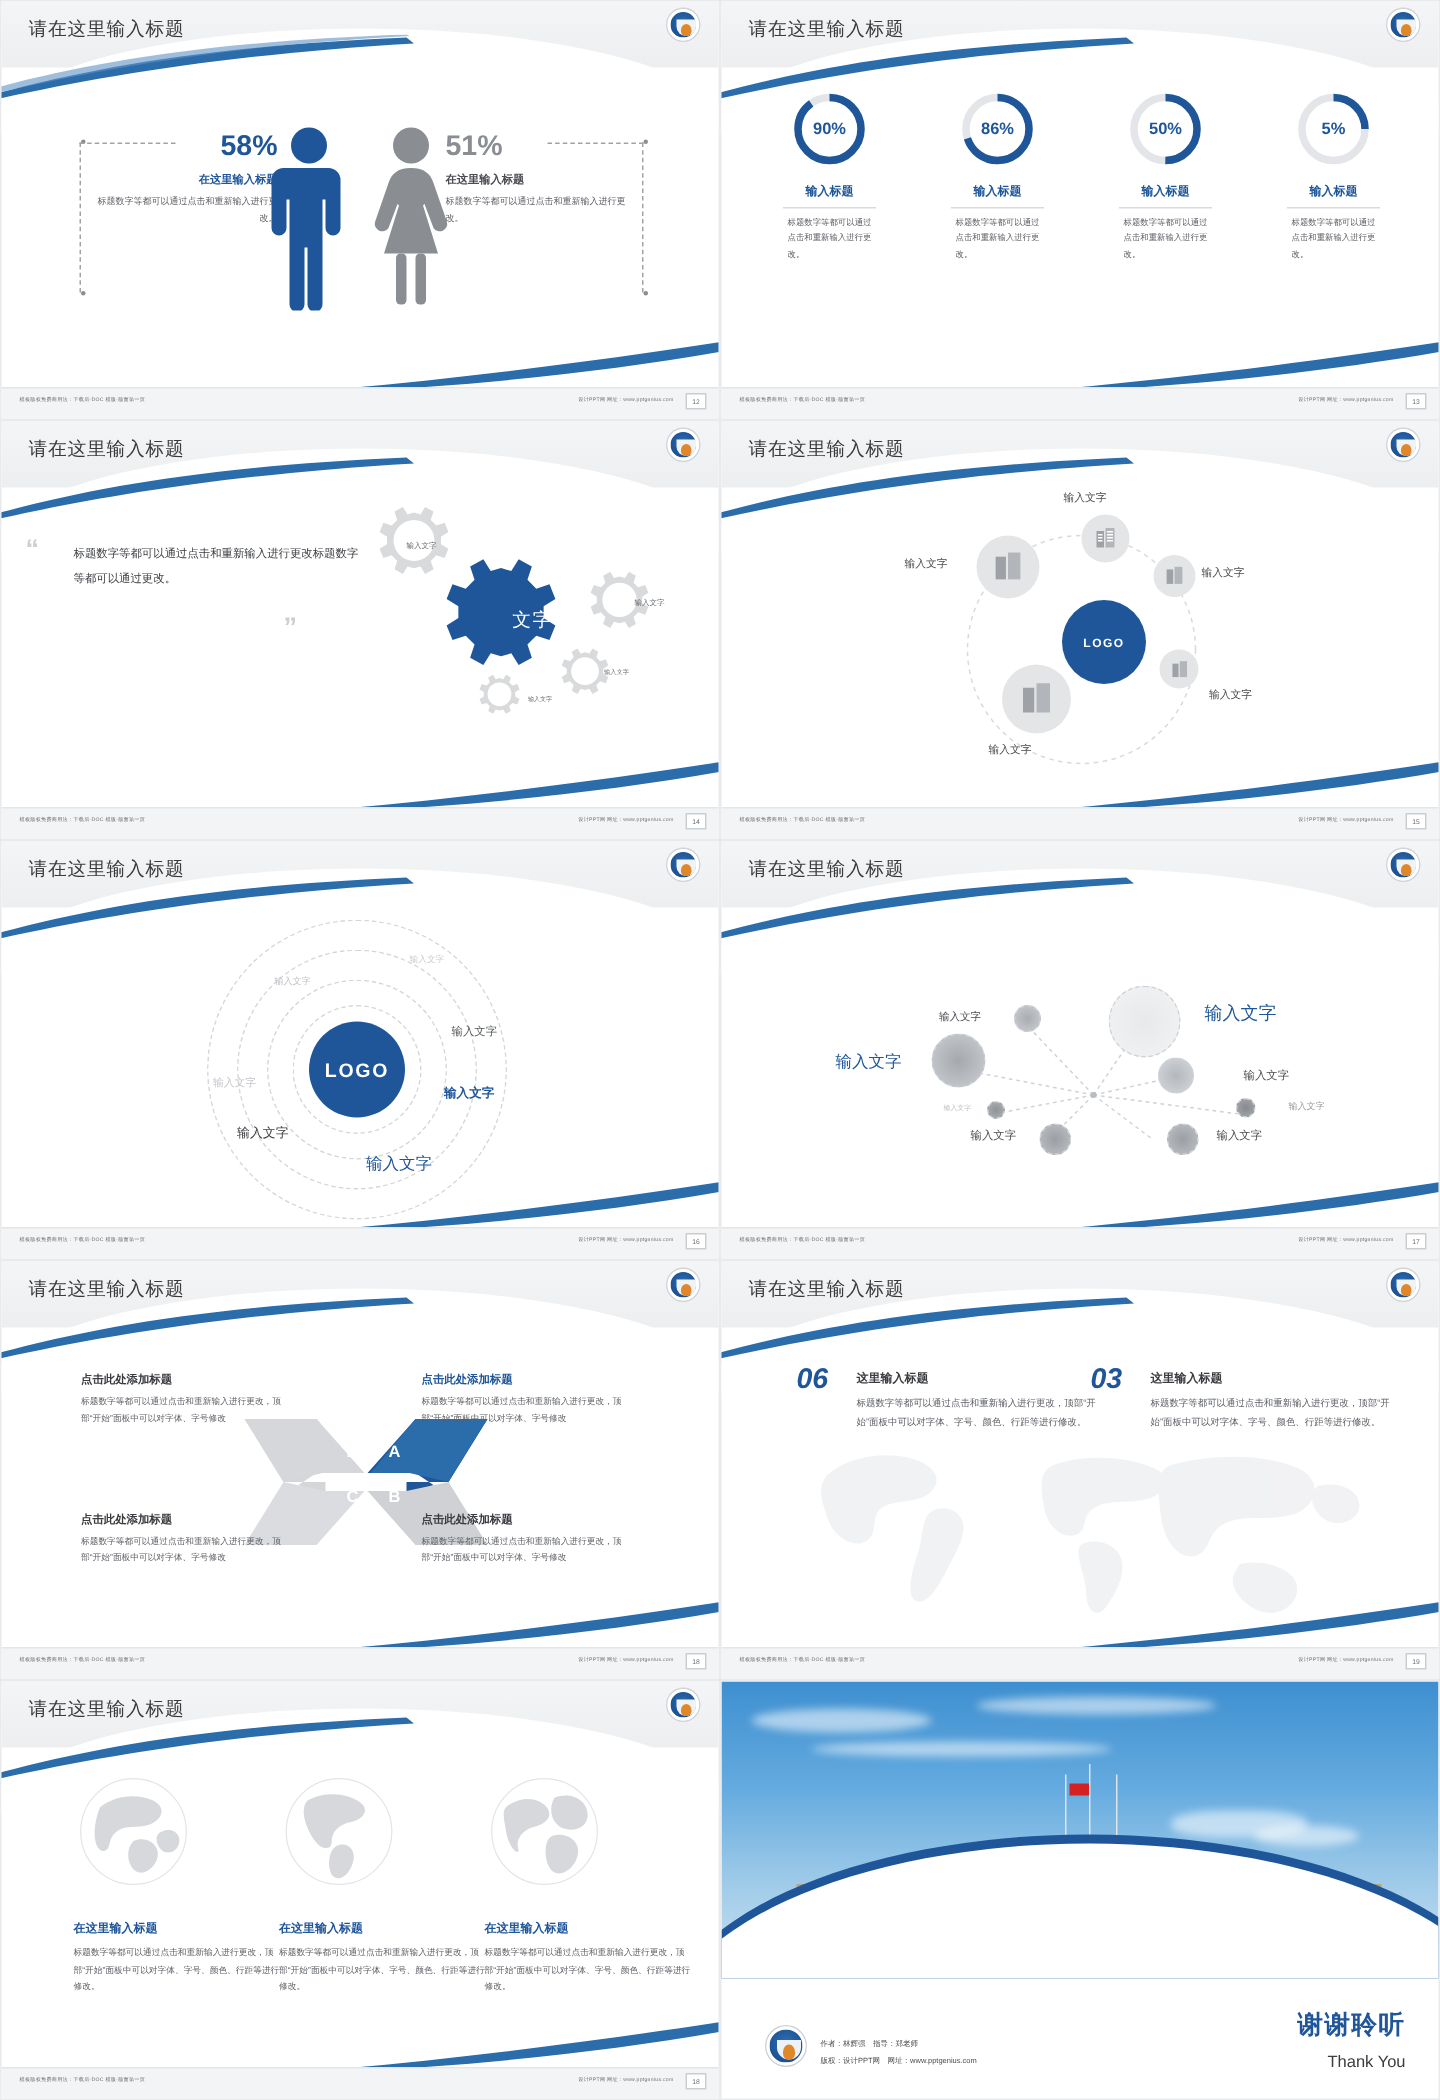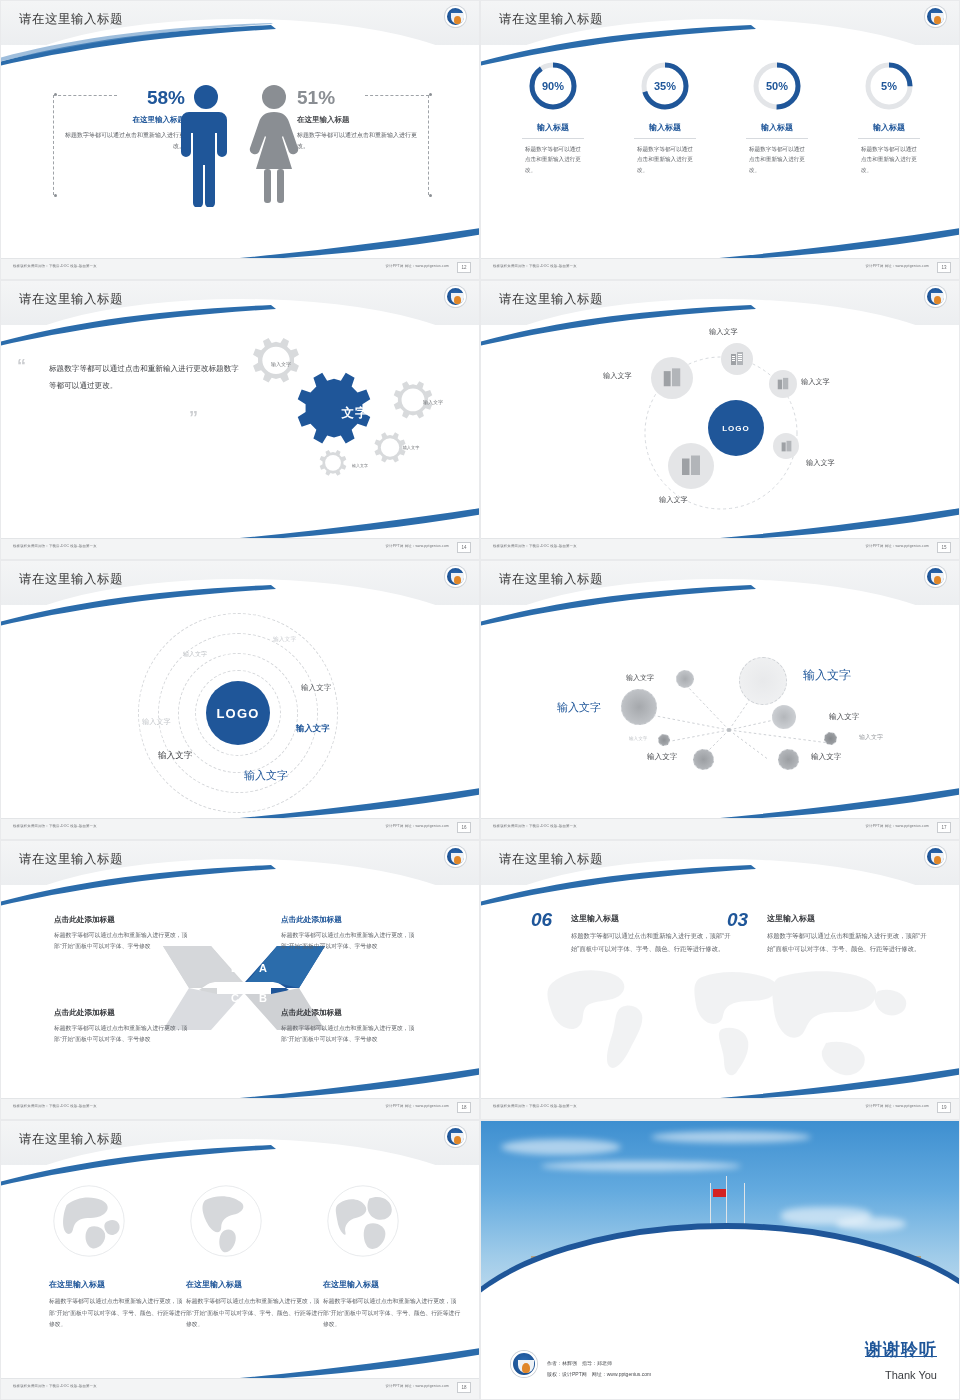--- a/index.html
+++ b/index.html
@@ -59,21 +59,21 @@
   .s2-label { margin-top:9px; font-size:8px; font-weight:bold; color:#1f5699; }
   .s2-line { width:62px; height:1px; background:#d7dade; margin:5px auto 0; }
   .s2-desc { margin-top:5px; font-size:5.6px; color:#5c5f64; line-height:1.85; padding:0 20px; text-align:left; }
 
   
   .s3-quote { position:absolute; left:48px; top:36px; width:190px; }
   .s3-qm { position:absolute; font-size:18px; color:#ccced1; font-weight:bold; line-height:1; }
   .s3-qm.open { left:-32px; top:-4px; } .s3-qm.close { left:140px; top:48px; }
   .s3-qtext { font-size:7.6px; color:#3c3e42; line-height:2.2; }
   .gear-lbl { position:absolute; font-size:5px; color:#6a6d71; text-align:center; line-height:1.3; pointer-events:none; }
-  .gear-lbl.main { font-size:12.5px; color:#ffffff; font-weight:bold; letter-spacing:1px; }
+  .gear-lbl.main { font-size:12.5px; color:#ffffff; font-weight:normal; letter-spacing:1px; }
 
   
   .hub-lbl { position:absolute; font-size:7.2px; color:#4a4c50; white-space:nowrap; }
   .hub-node { position:absolute; border-radius:50%; background:#e4e5e7; display:flex; align-items:center; justify-content:center; }
   .hub-center { position:absolute; left:50%; top:50%; transform:translate(-50%,-50%); width:56px; height:56px; border-radius:50%;
       background:#1f5699; color:#fff; font-size:8px; font-weight:bold; letter-spacing:1px; display:flex; align-items:center; justify-content:center; }
 
   
   .c5-lbl { position:absolute; white-space:nowrap; }
   .c5-logo { position:absolute; left:50%; top:50%; transform:translate(-50%,-50%); width:64px; height:64px; border-radius:50%;
@@ -108,21 +108,21 @@
   .photo { position:absolute; left:0; top:0; width:100%; height:198px; overflow:hidden;
       background:linear-gradient(180deg,#3e8fd0 0%, #63aadf 35%, #9fcbe9 68%, #cfe3f1 100%); }
   .cloud { position:absolute; background:rgba(255,255,255,.55); border-radius:50%; filter:blur(3px); }
   .bldg { position:absolute; background:#b9a27f; }
   .bldg-roof { position:absolute; background:#3b4a5c; }
   .glass { position:absolute; background:#5e9aa0; }
   .pole { position:absolute; width:1px; background:#dfe4e8; }
   .flag { position:absolute; width:13px; height:8px; background:#d42222; }
   .wave-white { position:absolute; left:-40px; bottom:-40px; width:570px; height:130px; background:#ffffff; border-radius:50% / 100% 100% 0 0; z-index:3; }
   .wave-blue { position:absolute; left:-40px; bottom:-34px; width:570px; height:130px; background:#1f5699; border-radius:50% / 100% 100% 0 0; z-index:2; }
-  .ty-cn { position:absolute; right:22px; bottom:38px; font-size:17px; font-weight:bold; color:#1f5699; letter-spacing:1px;text-decoration:underline; }
+  .ty-cn { position:absolute; right:22px; bottom:38px; font-size:17px; font-weight:bold; color:#1f5699; letter-spacing:1px; }
   .ty-en { position:absolute; right:22px; bottom:18px; font-size:11px; color:#3a3c40; }
   .credits { position:absolute; left:66px; bottom:20px; font-size:5px; color:#4a4c50; line-height:2.1; }
   .cred-logo { position:absolute; left:30px; bottom:22px; width:26px; height:26px; border-radius:50%;
       background:radial-gradient(circle at 50% 42%, #2f6fb5 0%, #1f5699 60%, #17487f 100%); border:2px solid #fff; box-shadow:0 0 0 1px #ccd1d7; }
   .cred-logo::after{content:"";position:absolute;left:5px;top:7px;width:16px;height:13px;border-radius:0 0 16px 16px;background:#eef2f6;}
   .cred-logo::before{content:"";position:absolute;left:9px;top:10px;width:8px;height:10px;border-radius:50% 50% 40% 40%;background:#e0872a;z-index:2;}
 </style>
 </head>
 <body>
 
@@ -208,21 +208,21 @@
           <div class="s2-line"></div>
           <div class="s2-desc">标题数字等都可以通过点击和重新输入进行更改。</div>
         </div>
 
         <div class="s2-item">
           <div class="s2-ring">
             <svg width="54" height="54" viewBox="0 0 54 54">
               <circle cx="27" cy="27" r="21" fill="none" stroke="#e3e5e8" stroke-width="5"></circle>
               <circle cx="27" cy="27" r="21" fill="none" stroke="#1f5699" stroke-width="5" stroke-dasharray="92.4 39.5" stroke-linecap="butt" transform="rotate(-90 27 27)"></circle>
             </svg>
-            <div class="s2-val">35%</div>
+            <div class="s2-val">86%</div>
           </div>
           <div class="s2-label">输入标题</div>
           <div class="s2-line"></div>
           <div class="s2-desc">标题数字等都可以通过点击和重新输入进行更改。</div>
         </div>
 
         <div class="s2-item">
           <div class="s2-ring">
             <svg width="54" height="54" viewBox="0 0 54 54">
               <circle cx="27" cy="27" r="21" fill="none" stroke="#e3e5e8" stroke-width="5"></circle>

